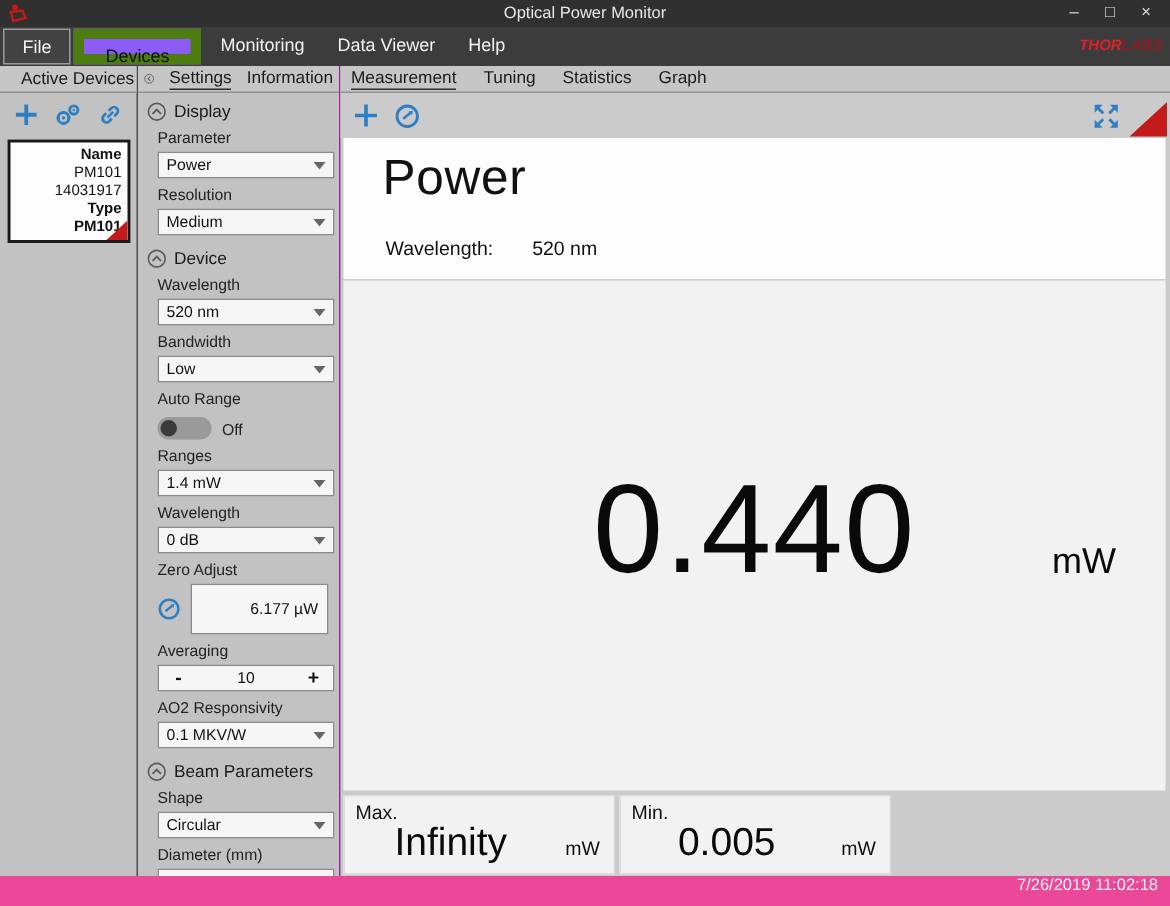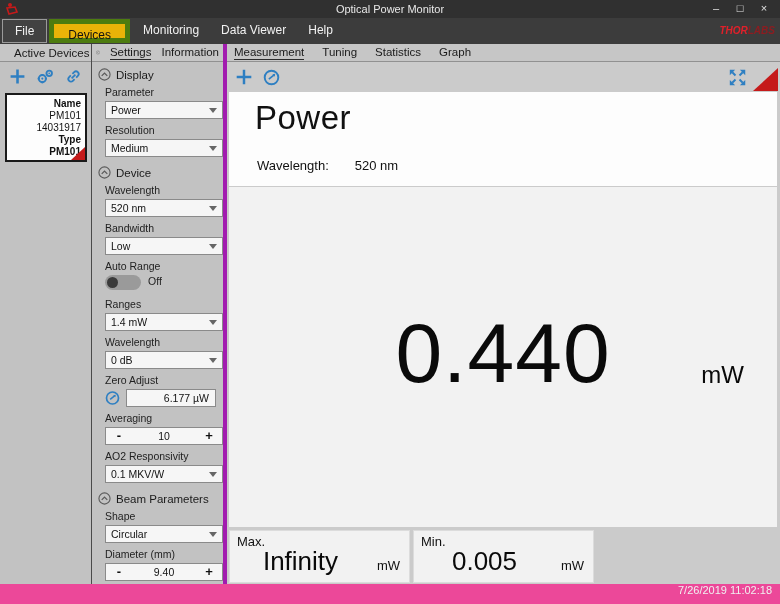--- a/index.html
+++ b/index.html
@@ -13,62 +13,62 @@
   .titlebar .app-icon { margin-left:4px; width:16px; height:14px; }
   .titlebar .title { position:absolute; left:0; right:0; text-align:center; pointer-events:none; }
   .win-controls { margin-left:auto; display:flex; gap:4px; padding-right:6px; z-index:2; }
   .win-btn { width:20px; height:16px; text-align:center; line-height:15px; font-size:11px; color:#e0e0e0; cursor:default; }
 
   
   .menubar { position:absolute; top:18px; left:0; right:0; height:26px; background:#3c3c3c;
              display:flex; align-items:center; }
   .menu-item { height:24px; line-height:23px; padding:0 11px; color:#f2f2f2; font-size:12px; }
   .menu-item.file { border:1px solid #9a9a9a; background:#424242; margin-left:2px; padding:0 12px; }
-  .menu-item.selected { background:#eab308; color:#111; border:5px solid #4d7c0f; padding:0 14px; margin:0 2px; }
+  .menu-item.selected { background:#8b5cf6; color:#111; border:7px solid #4d7c0f; padding:0 14px; margin:0 2px; }
   .brand { margin-left:auto; padding-right:5px; font-size:10px; font-weight:bold; font-style:italic;
            letter-spacing:0; line-height:24px; }
   .brand .thor { color:#e1202a; }
   .brand .labs { color:#8c1d21; }
 
   
   .content { position:absolute; top:44px; left:0; right:0; bottom:20px; display:flex; }
   .col-header { height:18px; background:#c6c6c6; border-bottom:1px solid #919191;
                 display:flex; align-items:center; font-size:11.5px; color:#1a1a1a; padding:0 4px; gap:10px; }
   .col-header .hdr-label { white-space:nowrap; }
   .tab-lbl { padding-bottom:1px; }
   .tab-lbl.active { border-bottom:1px solid #2b2b2b; }
 
   .sidebar { width:92px; background:#c2c2c2; border-right:1px solid #4a4a4a; display:flex; flex-direction:column;text-align:right; }
-  .settings-col { width:135px; background:#c2c2c2; border-right:4px solid #a21caf; display:flex; flex-direction:column; }
+  .settings-col { width:135px; background:#c2c2c2; border-right:1px solid #a21caf; display:flex; flex-direction:column; }
   .main-col { flex:1; background:#cbcbcb; position:relative; display:flex; flex-direction:column; }
 
   
   .side-toolbar { display:flex; align-items:center; justify-content:space-between; padding:6px 9px 4px 9px; }
   .device-card { margin:4px 4px 0 5px; background:#fdfdfd; border:2px solid #1a1a1a; position:relative;
                  padding:3px 4px 2px 4px; font-size:10px; color:#111; line-height:12px; overflow:hidden; }
   .device-card .b { font-weight:bold; }
   .card-tri { position:absolute; right:0; bottom:0; width:0; height:0;
               border-left:14px solid transparent; border-bottom:13px solid #c51a1a; }
 
   
   .settings-body { flex:1; overflow:hidden; padding:4px 7px 0 6px; }
   .section-hdr { display:flex; align-items:center; gap:5px; margin-top:9px; font-size:11.5px; color:#1a1a1a; }
   .section-hdr:first-child { margin-top:2px; }
   .field { margin-top:5px; margin-left:7px; }
   .field-label { font-size:10.5px; color:#222; line-height:13px; margin-bottom:2px; }
   .dropdown { width:118px; height:18px; background:#f6f6f6; border:1px solid #8a8a8a;
               display:flex; align-items:center; font-size:10.5px; color:#111; padding:0 5px; }
   .dd-arrow { margin-left:auto; width:0; height:0; border-left:4px solid transparent;
               border-right:4px solid transparent; border-top:5px solid #666; }
-  .toggle-row { display:flex; align-items:flex-start; gap:7px; height:18px; }
+  .toggle-row { display:flex; align-items:flex-end; gap:7px; height:18px; }
   .toggle { width:36px; height:15px; background:#9a9a9a; border-radius:8px; position:relative; }
   .toggle .knob { position:absolute; left:2px; top:2px; width:11px; height:11px; border-radius:50%; background:#3a3a3a; }
   .toggle-state { font-size:10.5px; color:#222; }
   .zero-row { display:flex; align-items:center; gap:6px; }
-  .zero-field { width:95px; height:18px; background:#f6f6f6; border:1px solid #8a8a8a;
+  .zero-field { width:95px; height:34px; background:#f6f6f6; border:1px solid #8a8a8a;
                 font-size:10.5px; color:#111; display:flex; align-items:center; justify-content:flex-end; padding:0 6px; }
   .stepper { width:118px; height:18px; background:#f6f6f6; border:1px solid #8a8a8a;
              display:flex; align-items:center; font-size:12px; color:#111; }
   .stepper .st-btn { width:26px; text-align:center; font-weight:bold; font-size:13px; line-height:16px; }
   .stepper .st-val { flex:1; text-align:center; font-size:10.5px; }
 
   
   .main-toolbar { height:30px; background:#cbcbcb; display:flex; align-items:center; padding-left:8px; position:relative; }
   .main-toolbar .tb-icon { margin-right:10px; }
   .tb-right { position:absolute; right:0; top:0; height:30px; display:flex; align-items:center; }

